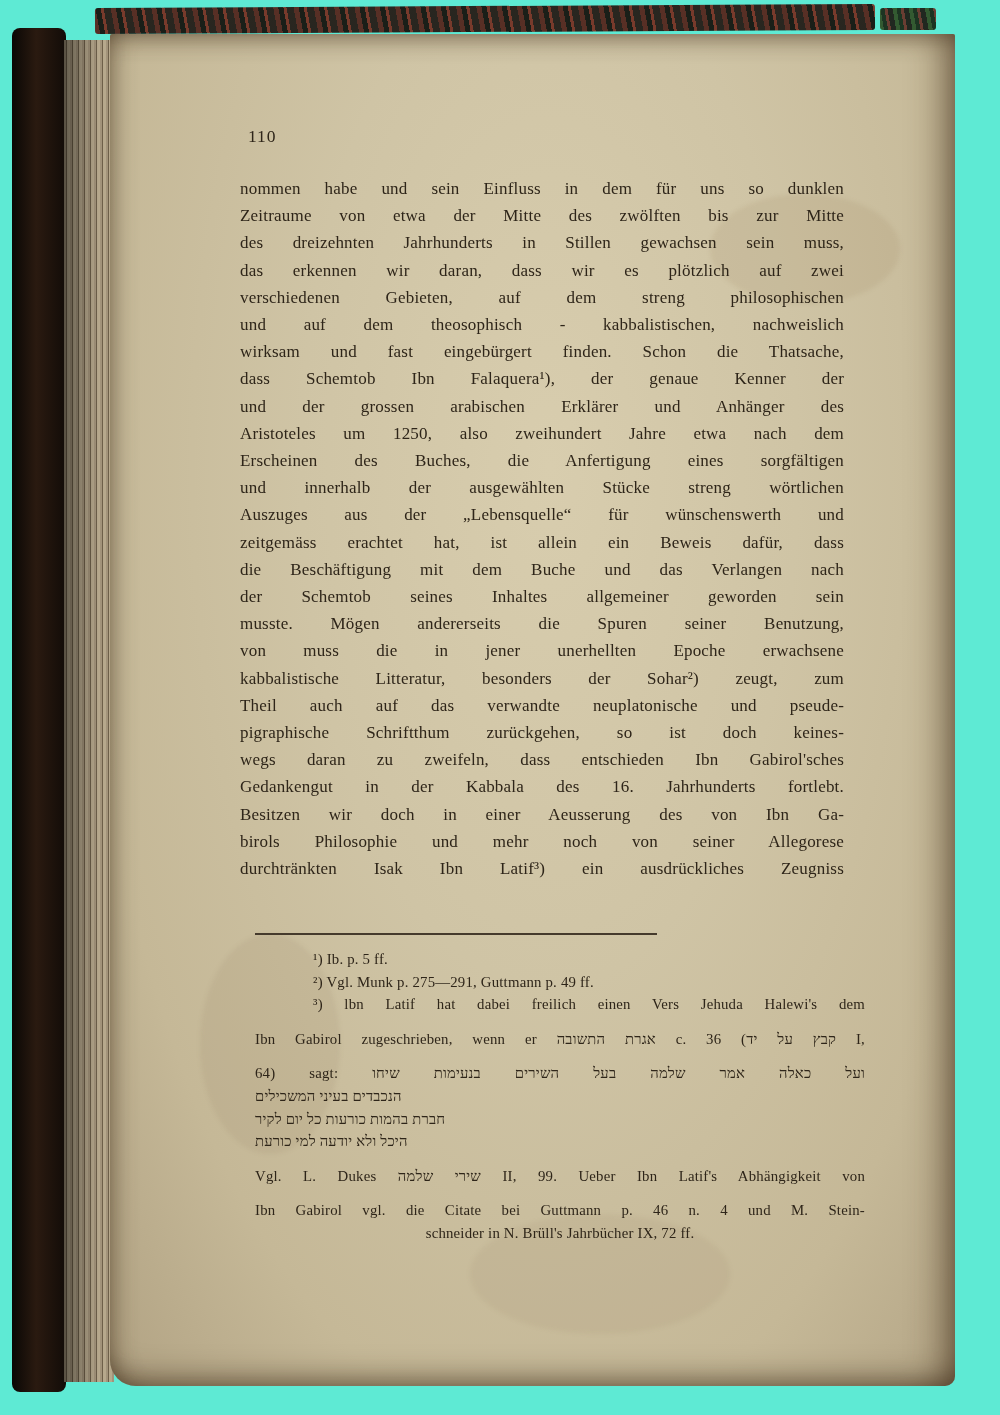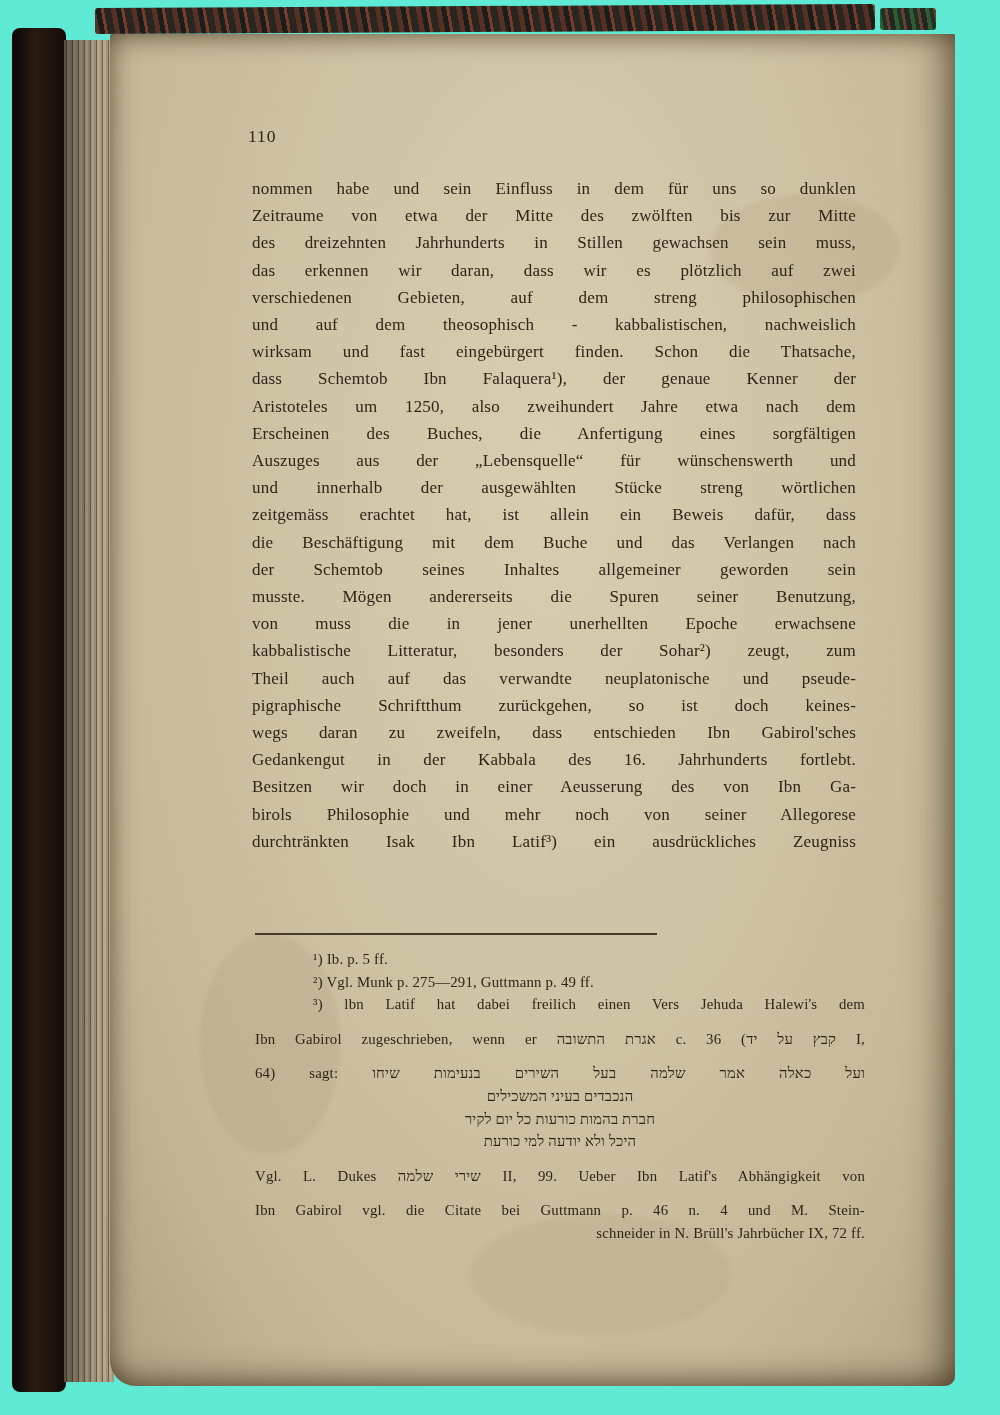--- a/index.html
+++ b/index.html
@@ -47,41 +47,41 @@
   .stain { position:absolute; border-radius:50%; pointer-events:none; }
   .stain.a { left:600px; top:160px; width:190px; height:110px; background:rgba(140,110,70,.10); filter:blur(2px); }
   .stain.b { left:90px;  top:900px; width:140px; height:220px; background:rgba(120,95,60,.08); filter:blur(2px); }
   .stain.c { left:360px; top:1180px; width:260px; height:120px; background:rgba(130,100,65,.07); filter:blur(2px); }
 
   .page-number {
     position:absolute; left:138px; top:92px;
     font-size:17.5px; letter-spacing:1px; color:#2e2519;
   }
   .body {
-    position:absolute; left:142px; top:141px; width:604px;
+    position:absolute; left:130px; top:141px; width:604px;
   }
   .body-line {
     font-size:17px; line-height:27.2px; letter-spacing:.2px;
     text-align:justify; text-align-last:justify; white-space:normal;
   }
   .fn-rule {
     position:absolute; left:145px; top:899px; width:402px; height:2px;
     background:#453a2c;
   }
   .footnotes {
     position:absolute; left:145px; top:914px; width:610px;
   }
   .fn-line {
     font-size:14.8px; line-height:22.6px; letter-spacing:.2px;
   }
   .fn-line.s-indent          { padding-left:58px; }
   .fn-line.s-indent-justify  { text-indent:58px; text-align:justify; text-align-last:justify; }
   .fn-line.s-justify         { text-align:justify; text-align-last:justify;margin-top:12px; }
-  .fn-line.s-center          { text-align:center; }
-  .fn-line.s-flush           { text-align:right; }
+  .fn-line.s-center          { }
+  .fn-line.s-flush           { text-align:center; }
 </style>
 </head>
 <body>
 
 <div class="scene">
 
   <div class="headband"></div>
   <div class="headband-right"></div>
   <div class="spine"></div>
   <div class="page-edges"></div>
@@ -95,24 +95,25 @@
 
     <div class="body">
         <div class="body-line">nommen habe und sein Einfluss in dem für uns so dunklen</div>
         <div class="body-line">Zeitraume von etwa der Mitte des zwölften bis zur Mitte</div>
         <div class="body-line">des dreizehnten Jahrhunderts in Stillen gewachsen sein muss,</div>
         <div class="body-line">das erkennen wir daran, dass wir es plötzlich auf zwei</div>
         <div class="body-line">verschiedenen Gebieten, auf dem streng philosophischen</div>
         <div class="body-line">und auf dem theosophisch - kabbalistischen, nachweislich</div>
         <div class="body-line">wirksam und fast eingebürgert finden. Schon die Thatsache,</div>
         <div class="body-line">dass Schemtob Ibn Falaquera¹), der genaue Kenner der</div>
+        <div class="body-line">und der grossen arabischen Erklärer und Anhänger des</div>
         <div class="body-line">Aristoteles um 1250, also zweihundert Jahre etwa nach dem</div>
         <div class="body-line">Erscheinen des Buches, die Anfertigung eines sorgfältigen</div>
+        <div class="body-line">und innerhalb der ausgewählten Stücke streng wörtlichen</div>
         <div class="body-line">Auszuges aus der „Lebensquelle“ für wünschenswerth und</div>
-        <div class="body-line">und innerhalb der ausgewählten Stücke streng wörtlichen</div>
         <div class="body-line">zeitgemäss erachtet hat, ist allein ein Beweis dafür, dass</div>
         <div class="body-line">die Beschäftigung mit dem Buche und das Verlangen nach</div>
         <div class="body-line">der Schemtob seines Inhaltes allgemeiner geworden sein</div>
         <div class="body-line">musste. Mögen andererseits die Spuren seiner Benutzung,</div>
         <div class="body-line">von muss die in jener unerhellten Epoche erwachsene</div>
         <div class="body-line">kabbalistische Litteratur, besonders der Sohar²) zeugt, zum</div>
         <div class="body-line">Theil auch auf das verwandte neuplatonische und pseude-</div>
         <div class="body-line">pigraphische Schriftthum zurückgehen, so ist doch keines-</div>
         <div class="body-line">wegs daran zu zweifeln, dass entschieden Ibn Gabirol'sches</div>
         <div class="body-line">Gedankengut in der Kabbala des 16. Jahrhunderts fortlebt.</div>

